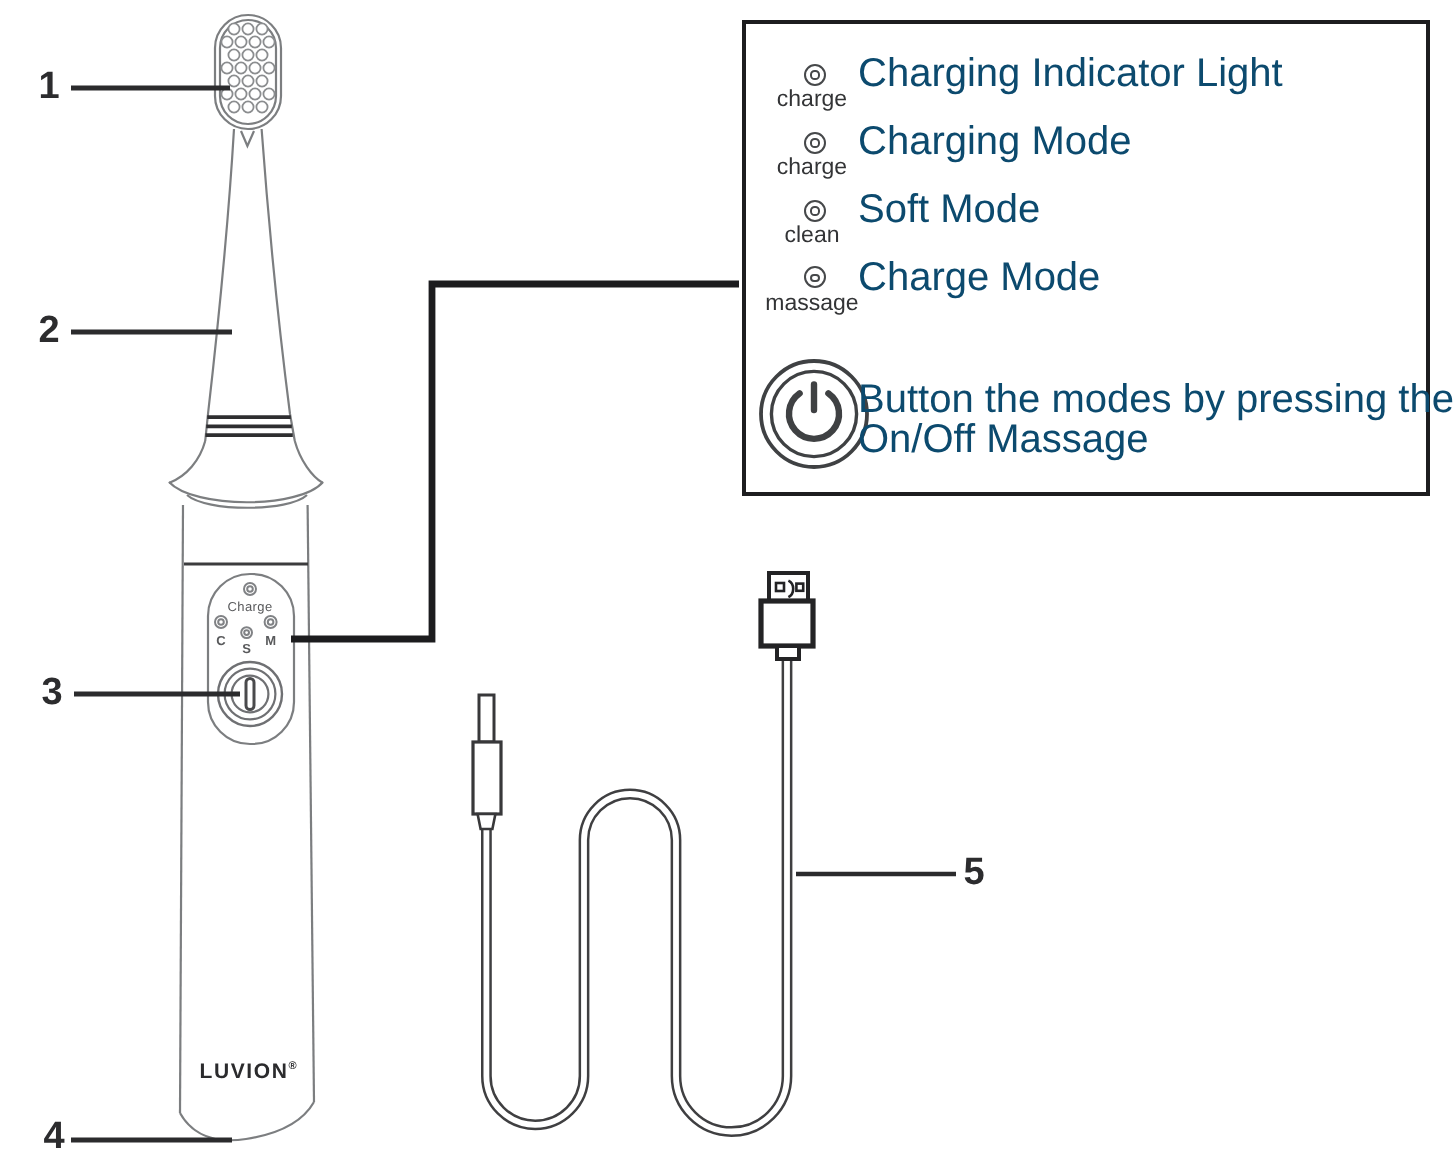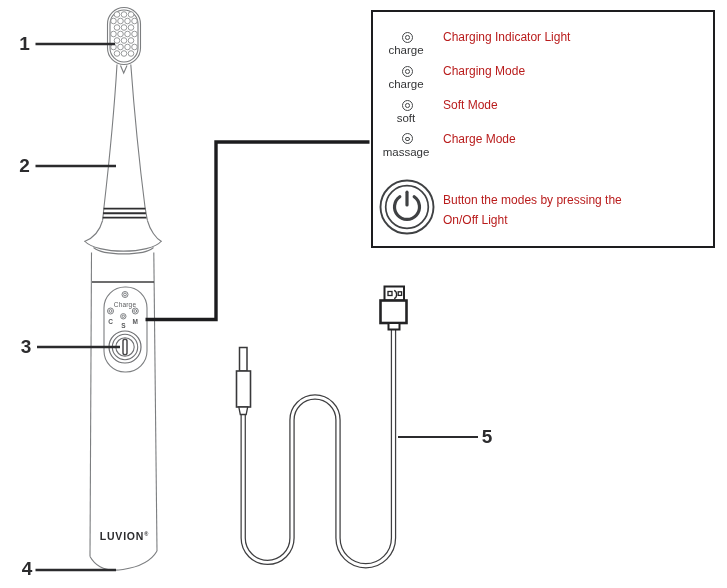--- a/index.html
+++ b/index.html
@@ -16,21 +16,21 @@
   
   .legend-box{position:absolute;left:371px;top:10px;width:344px;height:238px;
               border:2px solid #1d1d1f;background:#ffffff;box-sizing:border-box;}
   .legend-row{position:absolute;left:0;width:100%;height:0;}
   .led{position:absolute;width:11px;height:11px;border:1.7px solid #46484a;border-radius:50%;
        box-sizing:border-box;background:#fff;}
   .led::after{content:"";position:absolute;left:50%;top:50%;width:4.6px;height:4.6px;
        margin:-2.3px 0 0 -2.3px;border:1.3px solid #46484a;border-radius:50%;box-sizing:border-box;}
   .led-label{position:absolute;left:-26px;width:118px;text-align:center;
        font-size:11.5px;color:#333436;}
-  .legend-text{position:absolute;left:70px;font-size:12px;font-weight:500;color:#b91c1c;
+  .legend-text{position:absolute;left:56px;font-size:20px;font-weight:500;color:#0c4a6e;
        line-height:20.5px;white-space:nowrap;}
 </style>
 </head>
 <body>
 
 <div id="stage">
 
   <svg width="727" height="588" viewBox="0 0 727 588">
 
     <g fill="none" stroke="#7c7e80" stroke-width="1.1">
@@ -169,35 +169,35 @@
     </div>
 
     <div class="legend-row" style="top:59.5px">
       <div class="led" style="left:29px;top:-5.7px"></div>
       <div class="led-label" style="top:6.5px">charge</div>
       <div class="legend-text" style="top:-10.5px">Charging Mode</div>
     </div>
 
     <div class="legend-row" style="top:93.5px">
       <div class="led" style="left:29px;top:-5.7px"></div>
-      <div class="led-label" style="top:6.5px">soft</div>
+      <div class="led-label" style="top:6.5px">clean</div>
       <div class="legend-text" style="top:-10.5px">Soft Mode</div>
     </div>
 
     <div class="legend-row" style="top:127px">
       <div class="led" style="left:29px;top:-5.7px"></div>
       <div class="led-label" style="top:6.5px">massage</div>
       <div class="legend-text" style="top:-10.5px">Charge Mode</div>
     </div>
 
     <svg width="60" height="60" style="position:absolute;left:4px;top:165px" viewBox="-30 -30 60 60">
       <circle cx="0" cy="0" r="26.5" fill="none" stroke="#3f4143" stroke-width="1.9"></circle>
       <circle cx="0" cy="0" r="21.3" fill="none" stroke="#3f4143" stroke-width="1.7"></circle>
       <path d="M7.2,-10.3 A12.5 12.5 0 1 1 -7.2,-10.3" fill="none" stroke="#3f4143" stroke-width="3.2" stroke-linecap="round"></path>
       <line x1="0" y1="-14.8" x2="0" y2="-2" stroke="#3f4143" stroke-width="3.2" stroke-linecap="round"></line>
     </svg>
     <div class="legend-text" style="top:177.5px">
       <div>Button the modes by pressing the</div>
-      <div>On/Off Light</div>
+      <div>On/Off Massage</div>
     </div>
   </div>
 
 </div>
 
 </body></html>

